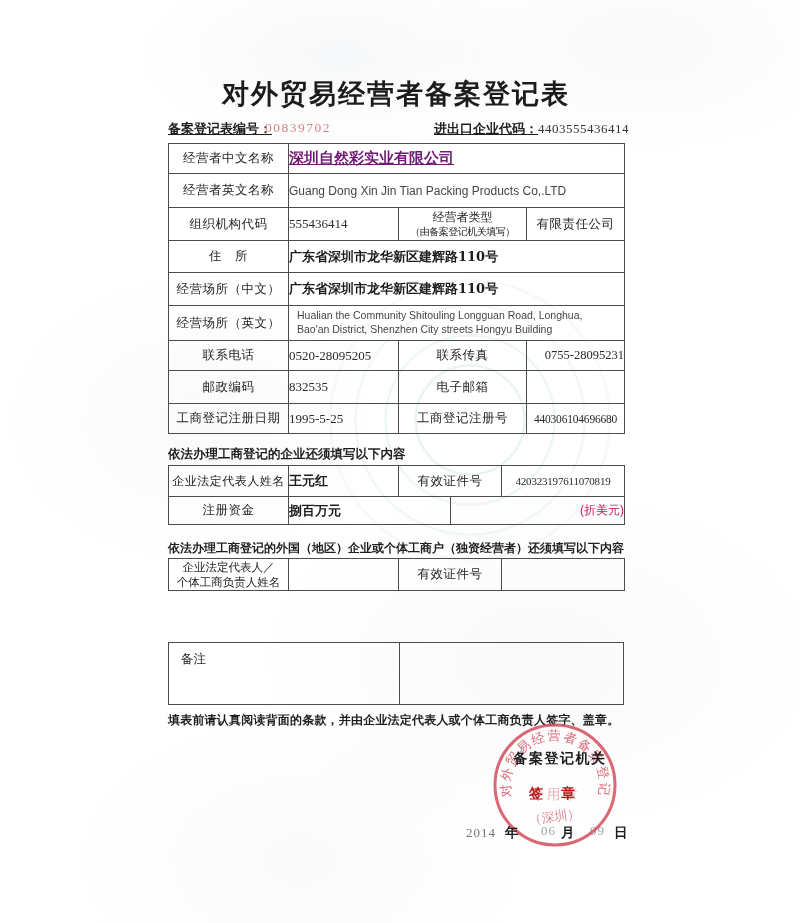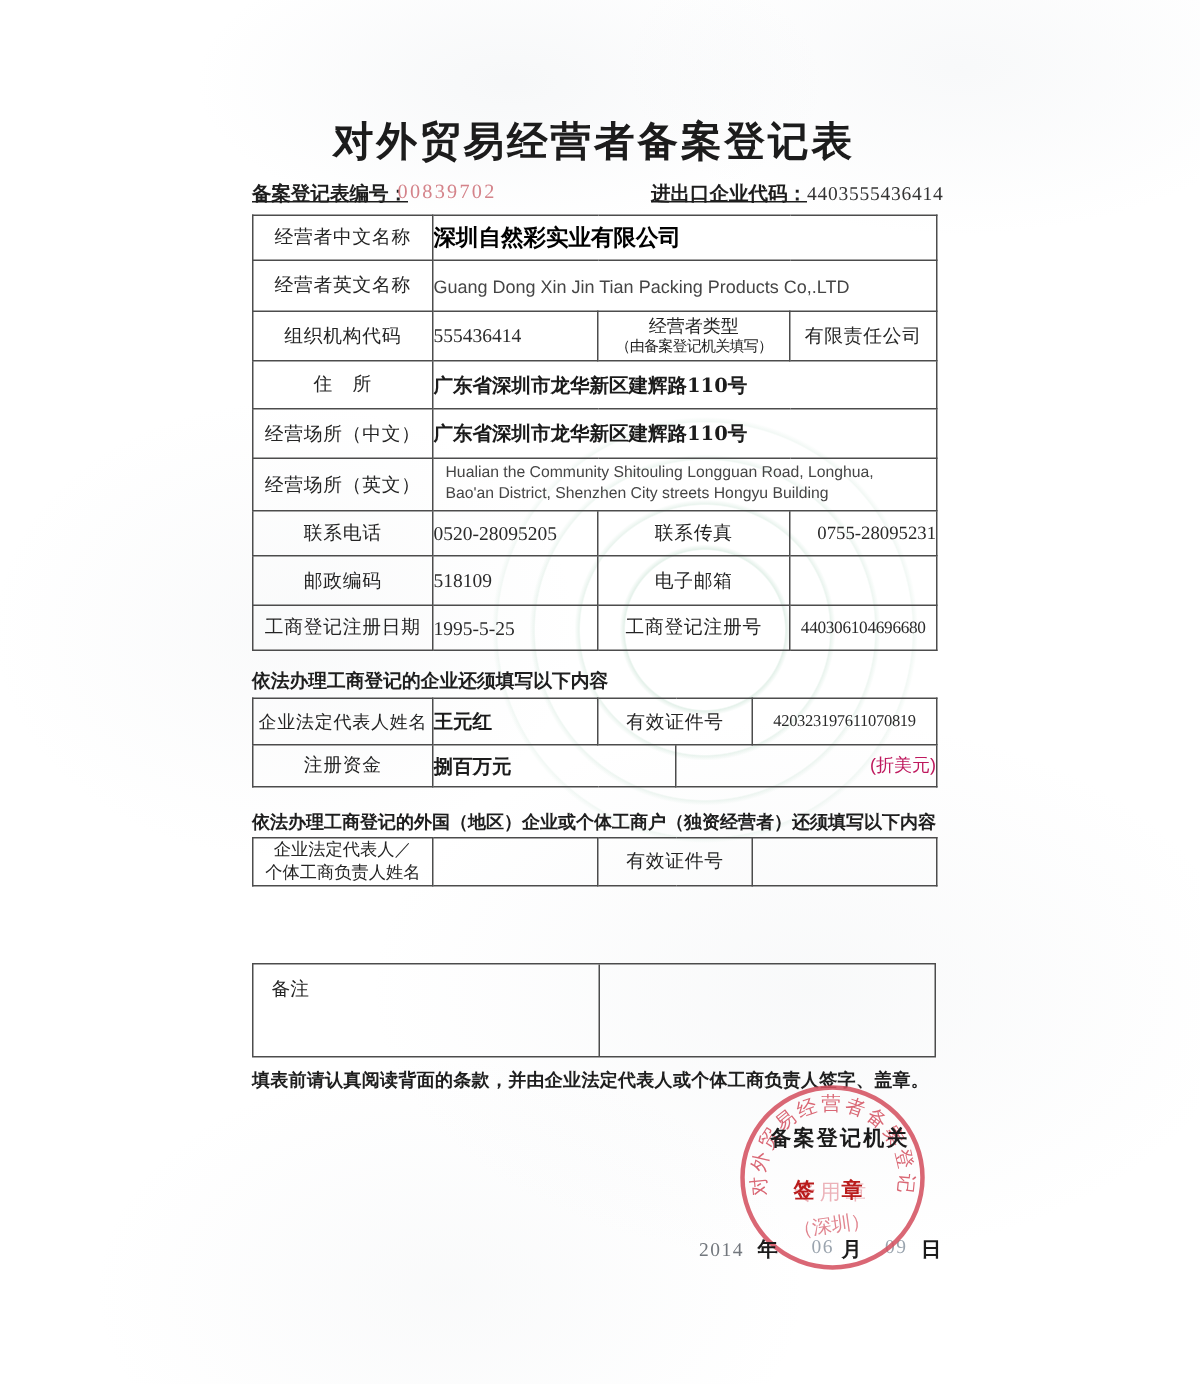--- a/index.html
+++ b/index.html
@@ -24,21 +24,21 @@
   .title{left:168px;top:76px;width:456px;text-align:center;
     font:bold 27px "DejaVu Sans",sans-serif;letter-spacing:2px;color:#1c1c1c;z-index:1;}
   .hdr-label{font:bold 13px "Liberation Sans",sans-serif;color:#1e1e1e;z-index:1;text-decoration:underline;}
   .form-no{font:13.5px "Liberation Serif",serif;color:#d4838a;letter-spacing:1.5px;z-index:1;}
   .code-val{font:13px "Liberation Serif",serif;color:#333;letter-spacing:.5px;z-index:1;}
   table.tbl{position:absolute;left:168px;width:456px;border-collapse:collapse;
     table-layout:fixed;z-index:1;}
   table.tbl td{border:1px solid #4c4c4c;overflow:hidden;vertical-align:middle;padding:0;}
   .lbl{text-align:center;font:12.5px "Liberation Sans",sans-serif;color:#242424;letter-spacing:.5px;}
   .lbl-sm{text-align:center;font:11.5px "Liberation Sans",sans-serif;color:#242424;line-height:1.3;}
-  .v-cn{font:bold 15px "DejaVu Serif",serif;color:#000000;padding-left:12px;}
+  .v-cn{font:bold 15px "DejaVu Serif",serif;color:#701a75;padding-left:12px;text-decoration:underline;}
   .v-cn-sm{font:bold 13px "DejaVu Serif",serif;color:#1b1b1b;padding-left:12px;}
   .v-en{font:12px "Liberation Sans",sans-serif;color:#454545;padding-left:10px;}
   .v-en-sm{font:10.5px "Liberation Sans",sans-serif;color:#454545;padding-left:8px;line-height:1.3;}
   .v-num{font:13px "Liberation Serif",serif;color:#2a2a2a;padding-left:12px;}
   .v-num-c{font:12.5px "Liberation Serif",serif;color:#2a2a2a;text-align:right;}
   .v-num-c-sm{font:11.5px "Liberation Serif",serif;color:#2a2a2a;text-align:center;letter-spacing:-.2px;}
   .usd{text-align:right;padding-right:8px;font:12px "Liberation Sans",sans-serif;color:#be185d;}
   .section-h{font:bold 12.5px "Liberation Sans",sans-serif;color:#1e1e1e;z-index:1;}
   .remarks-box{left:168px;top:642px;width:454px;height:61px;border:1px solid #4c4c4c;z-index:1;}
   .remarks-divider{position:absolute;left:230px;top:0;width:1px;height:100%;background:#4c4c4c;}
@@ -107,21 +107,21 @@
       </td>
     </tr>
     <tr style="height:30px">
       <td class="lbl">联系电话</td>
       <td class="v-num">0520-28095205</td>
       <td class="lbl">联系传真</td>
       <td class="v-num-c">0755-28095231</td>
     </tr>
     <tr style="height:33px">
       <td class="lbl">邮政编码</td>
-      <td class="v-num">518109</td>
+      <td class="v-num">832535</td>
       <td class="lbl">电子邮箱</td>
       <td class="v-num-c"></td>
     </tr>
     <tr style="height:30px">
       <td class="lbl">工商登记注册日期</td>
       <td class="v-num">1995-5-25</td>
       <td class="lbl">工商登记注册号</td>
       <td class="v-num-c-sm">440306104696680</td>
     </tr>
   </tbody>

